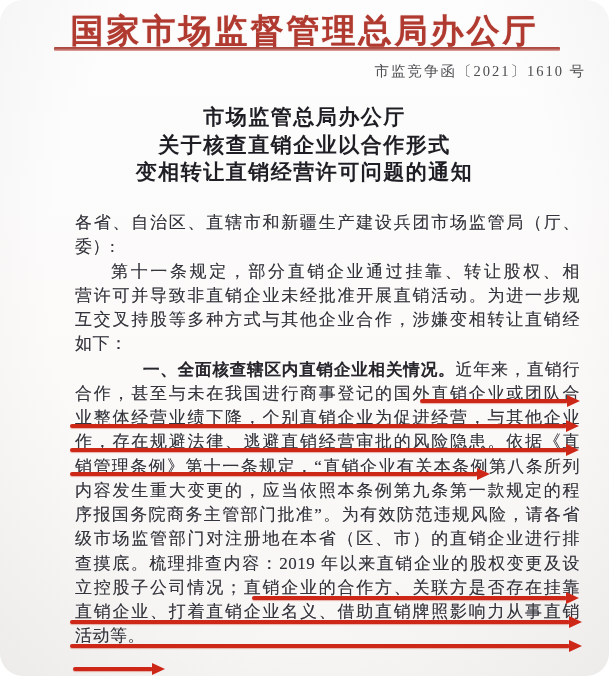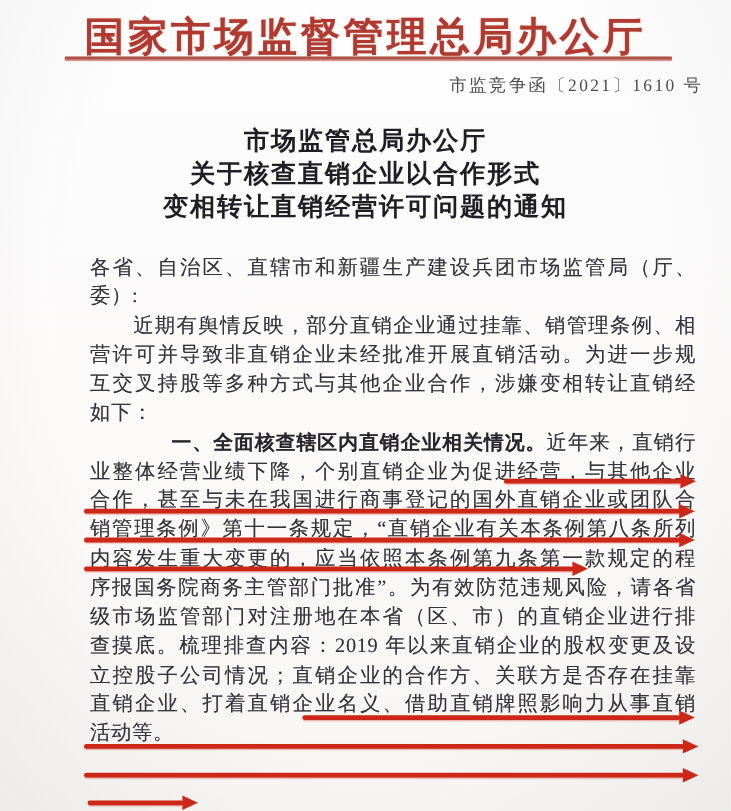--- a/index.html
+++ b/index.html
@@ -6,20 +6,21 @@
   body{
     width:609px;height:676px;
     font-family:"Liberation Serif","DejaVu Serif",serif;
     background:#ffffff;
   }
   .page{
     position:relative;width:609px;height:676px;overflow:hidden;
     background:
       radial-gradient(ellipse at 50% 40%, rgba(255,255,255,0) 60%, rgba(190,188,186,0.18) 100%),
       linear-gradient(180deg,#fdfdfd 0%,#fbfaf9 55%,#f7f6f4 100%);
+    border-radius: 23px;
   }
   
   .agency{
     position:absolute;top:9px;left:0;width:100%;
     text-align:center;
     font-size:33px;font-weight:700;letter-spacing:3px;
     color:#b03a30;
     text-shadow:0 0 1px rgba(176,58,48,.55);
     white-space:nowrap;
   }
@@ -77,27 +78,28 @@
 
   <div class="title">
     <div>市场监管总局办公厅</div>
     <div>关于核查直销企业以合作形式</div>
     <div>变相转让直销经营许可问题的通知</div>
   </div>
 
   <div class="body">
     <div class="ln j">各省、自治区、直辖市和新疆生产建设兵团市场监管局（厅、</div>
     <div class="ln">委）:</div>
-    <div class="ln j ind">近期有舆情反映，部分直销企业通过挂靠、销管理条例、相</div>
+    <div class="ln j ind">第十一条规定，部分直销企业通过挂靠、转让股权、相</div>
     <div class="ln j">营许可并导致非直销企业未经批准开展直销活动。为进一步规</div>
     <div class="ln j">互交叉持股等多种方式与其他企业合作，涉嫌变相转让直销经</div>
     <div class="ln">如下：</div>
     <div class="ln j ind"><span class="bold-head">一、全面核查辖区内直销企业相关情况。</span><span>近年来，直销行</span></div>
+    <div class="ln j">合作，甚至与未在我国进行商事登记的国外直销企业或团队合</div>
     <div class="ln j">业整体经营业绩下降，个别直销企业为促进经营，与其他企业</div>
-    <div class="ln j">合作，甚至与未在我国进行商事登记的国外直销企业或团队合</div>
+    <div class="ln j">作，存在规避法律、逃避直销经营审批的风险隐患。依据《直</div>
     <div class="ln j">销管理条例》第十一条规定，“直销企业有关本条例第八条所列</div>
     <div class="ln j">内容发生重大变更的，应当依照本条例第九条第一款规定的程</div>
     <div class="ln j">序报国务院商务主管部门批准”。为有效防范违规风险，请各省</div>
     <div class="ln j">级市场监管部门对注册地在本省（区、市）的直销企业进行排</div>
     <div class="ln j">查摸底。梳理排查内容：2019 年以来直销企业的股权变更及设</div>
     <div class="ln j">立控股子公司情况；直销企业的合作方、关联方是否存在挂靠</div>
     <div class="ln j">直销企业、打着直销企业名义、借助直销牌照影响力从事直销</div>
     <div class="ln">活动等。</div>
   </div>
 

